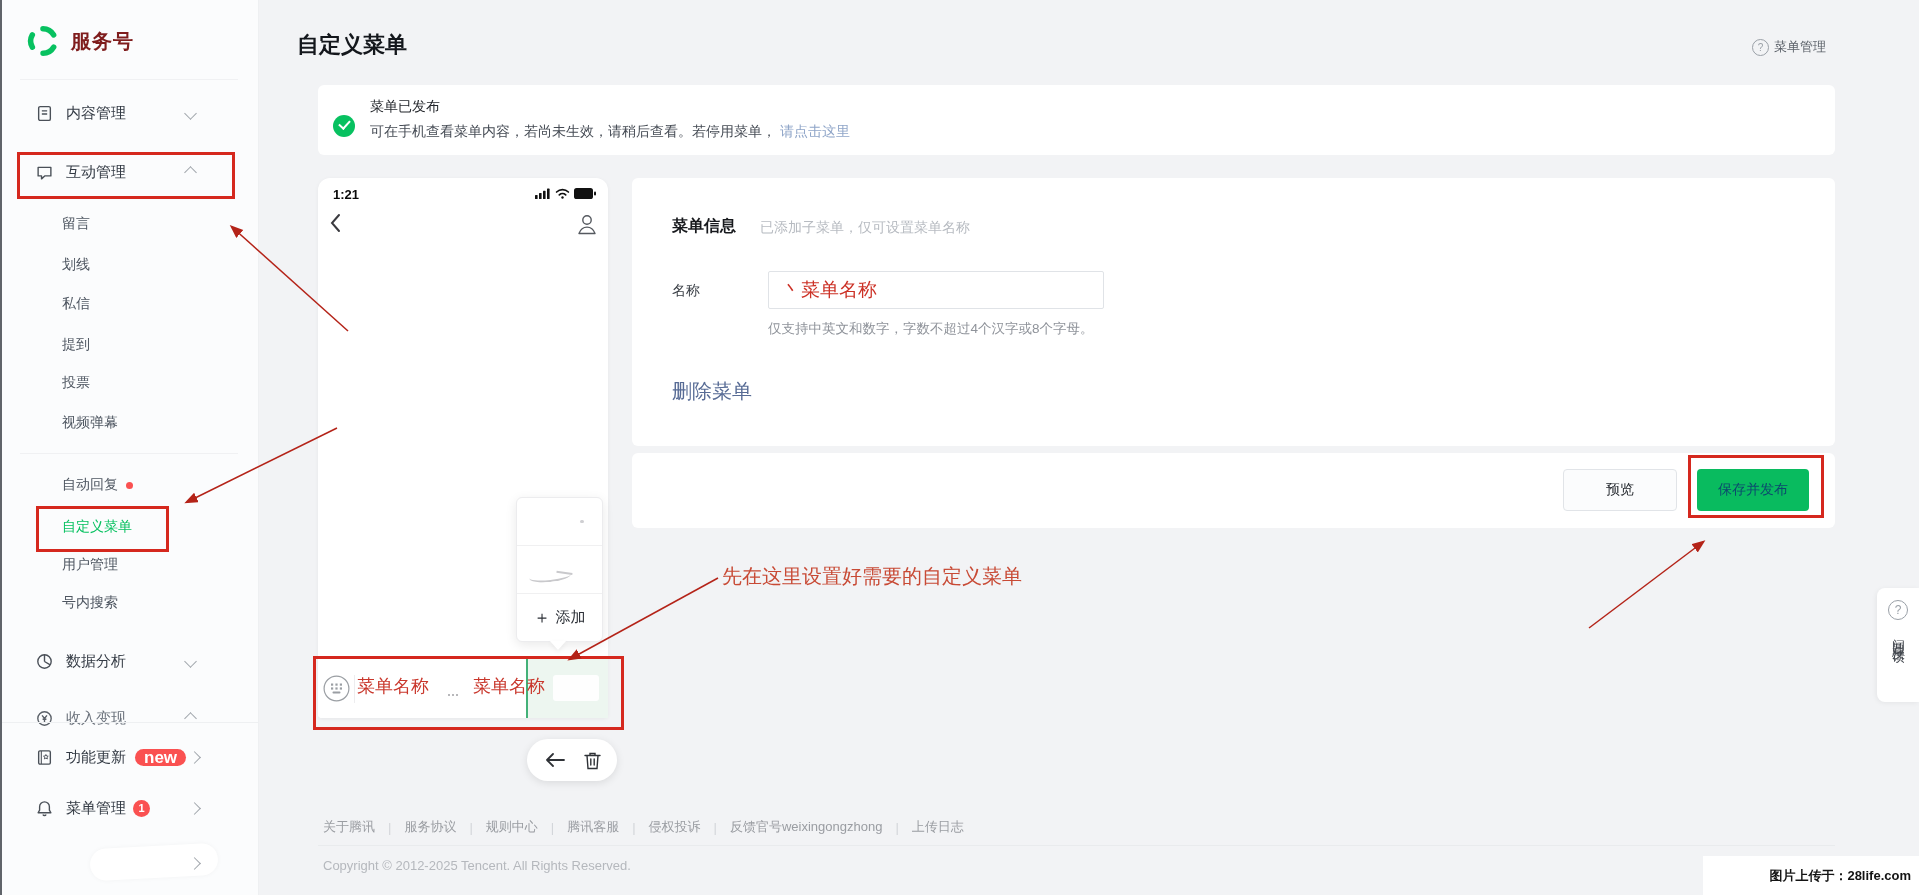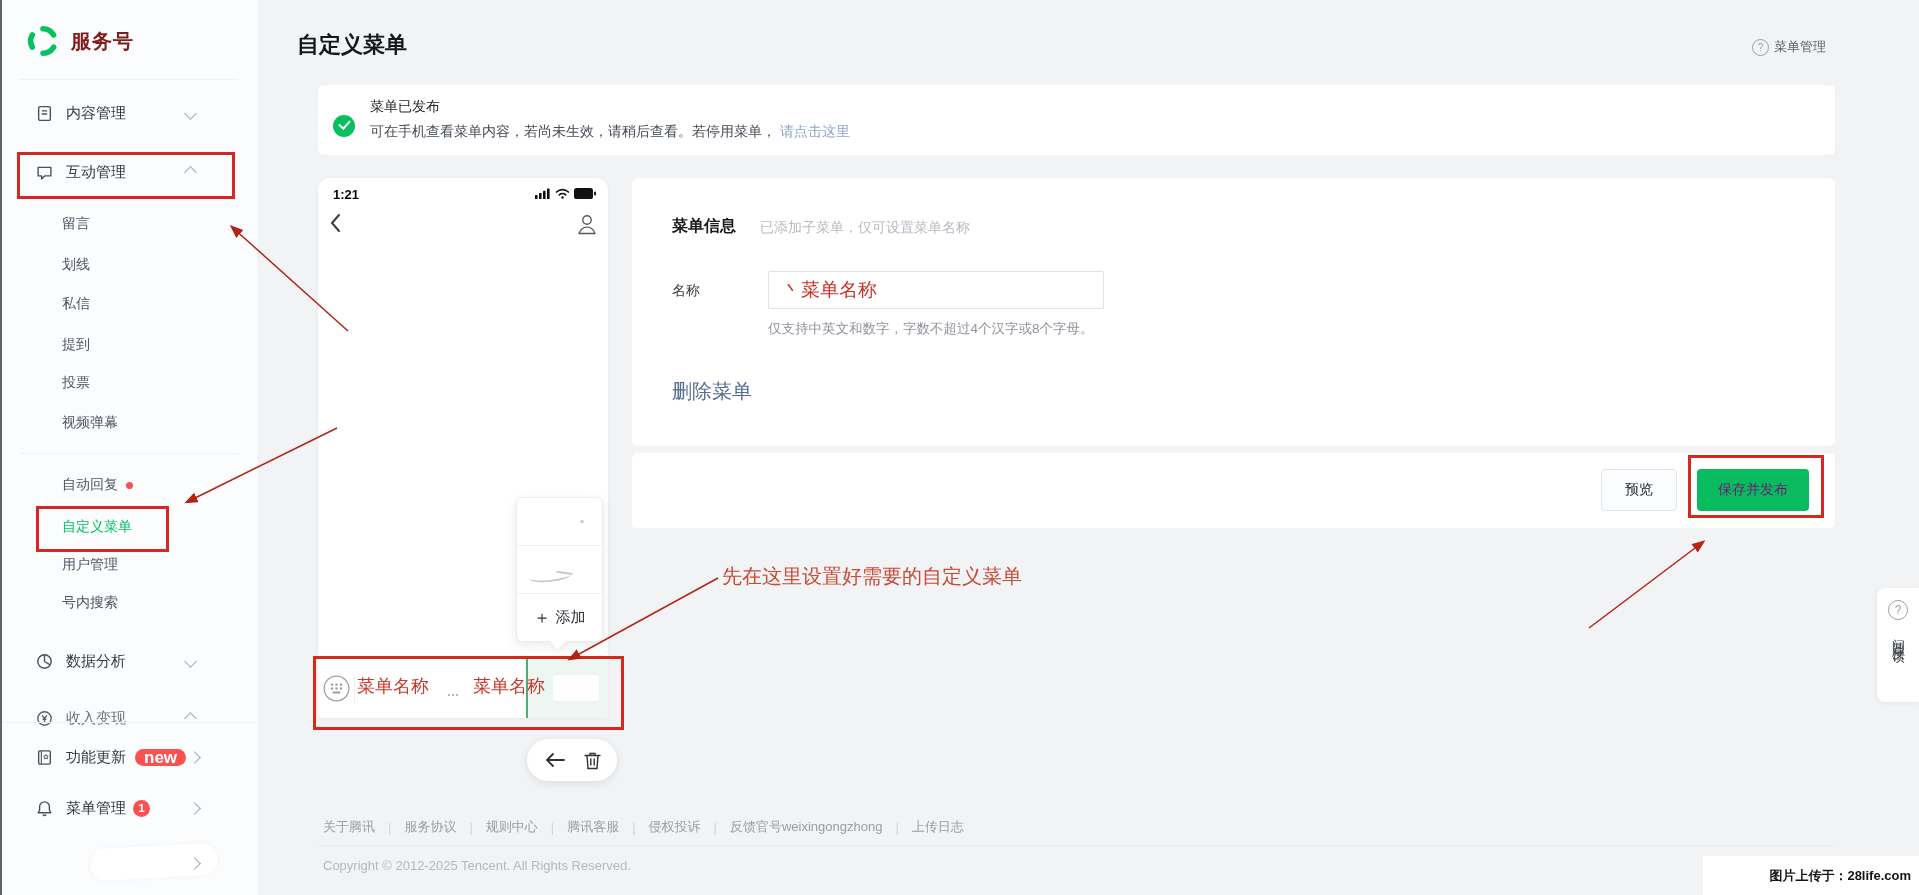--- a/index.html
+++ b/index.html
@@ -62,22 +62,22 @@
   
   .formcard{position:absolute;left:632px;top:178px;width:1203px;height:268px;background:#fff;border-radius:6px;}
   .form-title{position:absolute;left:40px;top:38px;font-size:16px;font-weight:700;color:#17191d;}
   .form-note{position:absolute;left:128px;top:41px;font-size:14px;color:#b7bbc1;}
   .name-label{position:absolute;left:40px;top:104px;font-size:14px;color:#3a3f46;}
   .name-input{position:absolute;left:136px;top:93px;width:336px;height:38px;border:1px solid #e0e3e7;border-radius:2px;background:#fff;display:flex;align-items:center;padding-left:13px;box-sizing:border-box;
               font-family:"Liberation Serif","DejaVu Serif",serif;font-size:19px;color:#cc3126;}
   .name-hint{position:absolute;left:136px;top:142px;font-size:13.5px;color:#8f939a;}
   .delete-link{position:absolute;left:40px;top:200px;font-size:20px;color:#576b95;cursor:pointer;}
   .btnbar{position:absolute;left:632px;top:453px;width:1203px;height:75px;background:#fff;border-radius:6px;}
-  .btn-preview{position:absolute;right:158px;top:16px;width:76px;height:42px;background:#fbfcfd;border:1px solid #e1e4e8;border-radius:4px;font-size:14px;color:#23272d;display:flex;align-items:center;justify-content:center;cursor:pointer;box-sizing:border-box;}
-  .btn-save{position:absolute;right:26px;top:16px;width:112px;height:42px;background:#09bb5f;border:none;border-radius:4px;font-size:14px;color:#701a75;display:flex;align-items:center;justify-content:center;cursor:pointer;}
+  .btn-preview{position:absolute;right:158px;top:16px;width:114px;height:42px;background:#fbfcfd;border:1px solid #e1e4e8;border-radius:4px;font-size:14px;color:#23272d;display:flex;align-items:center;justify-content:center;cursor:pointer;box-sizing:border-box;}
+  .btn-save{position:absolute;right:26px;top:16px;width:112px;height:42px;background:#09bb5f;border:none;border-radius:4px;font-size:14px;color:#0c4a6e;display:flex;align-items:center;justify-content:center;cursor:pointer;}
   
   .redbox{position:absolute;border:3px solid #d5281e;z-index:30;pointer-events:none;}
   .tip-text{position:absolute;left:722px;top:563px;font-family:"Liberation Serif","DejaVu Serif",serif;font-size:20px;color:#c84a35;z-index:31;}
   .arrows{position:absolute;left:0;top:0;z-index:40;pointer-events:none;}
   
   .feedback{position:absolute;right:0;top:588px;width:42px;height:114px;background:#fff;border-radius:8px 0 0 8px;box-shadow:-1px 1px 5px rgba(0,0,0,.06);display:flex;flex-direction:column;align-items:center;padding-top:12px;box-sizing:border-box;cursor:pointer;}
   .fb-label{margin-top:8px;writing-mode:vertical-lr;text-orientation:upright;font-size:13px;color:#40454c;letter-spacing:4px;}
   
   .footer-links{position:absolute;left:323px;top:818px;display:flex;align-items:center;font-size:13px;color:#9a9da2;}
   .footer-links .flink{cursor:pointer;}

